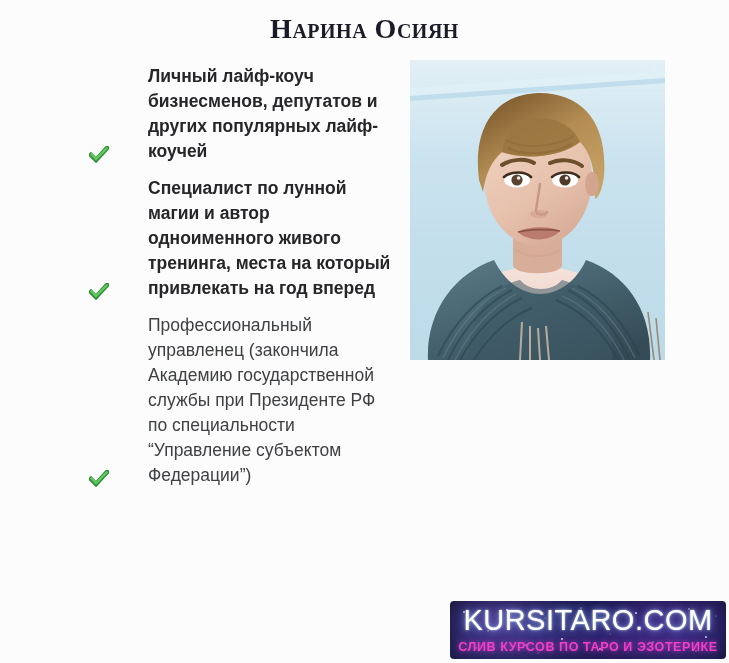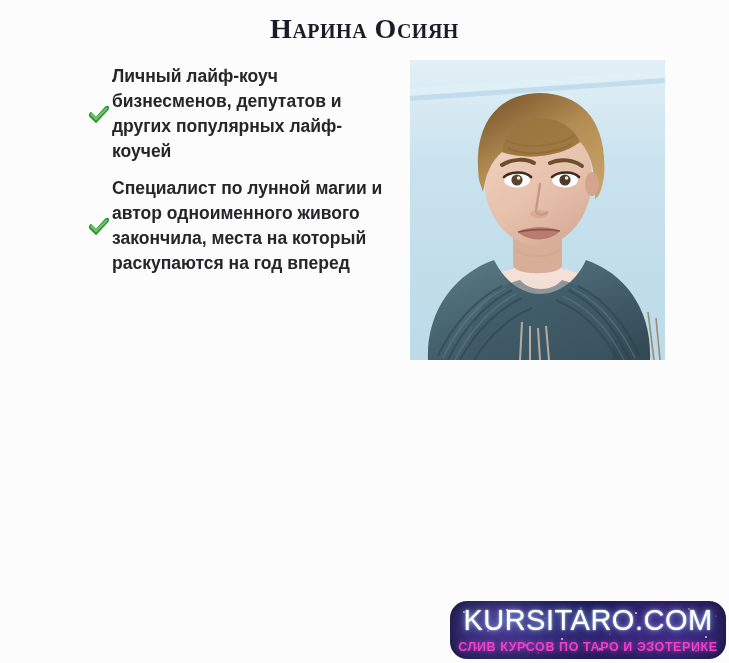--- a/index.html
+++ b/index.html
@@ -39,22 +39,23 @@
   
   .bullet-list {
     position: absolute;
     left: 86px;
     top: 64px;
     width: 305px;
   }
 
   .bullet-row {
     display: flex;
-    align-items: center;
+    align-items: flex-end;
     margin-bottom: 12px;
+    gap: 36px;
   }
 
   .check-icon {
     flex: 0 0 26px;
     width: 26px;
     height: 20px;
     display: flex;
     align-items: center;
     justify-content: center;
   }
@@ -87,21 +88,21 @@
   }
   .portrait-photo svg { display: block; }
 
   
   .watermark {
     position: absolute;
     left: 450px;
     top: 601px;
     width: 276px;
     height: 58px;
-    border-radius: 17px;
+    border-radius: 4px;
     overflow: hidden;
     background:
       radial-gradient(circle at 18% 30%, rgba(120,80,200,0.55) 0%, rgba(120,80,200,0) 45%),
       radial-gradient(circle at 82% 70%, rgba(90,60,180,0.5) 0%, rgba(90,60,180,0) 50%),
       linear-gradient(135deg, #0c1740 0%, #16215c 35%, #2a1d63 65%, #121a44 100%);
     box-shadow: inset 0 0 20px rgba(0,0,0,0.45);
   }
   .stars {
     position: absolute;
     inset: 0;
@@ -152,23 +153,32 @@
     </div>
 
 
     <div class="bullet-row">
       <span class="check-icon">
         <svg width="20" height="17" viewBox="0 0 20 17">
           <path d="M2 9 L7 14 L18 2" stroke="#2f8f36" stroke-width="4.5" fill="none" stroke-linecap="square"></path>
           <path d="M2.6 8.6 L7 13 L17.4 2.6" stroke="#63c860" stroke-width="2.4" fill="none" stroke-linecap="square"></path>
         </svg>
       </span>
-      <span class="bullet-text strong">Специалист по лунной магии и автор одноименного живого закончила, места на который раскупаются на год вперед</span>
+      <span class="bullet-text strong">Специалист по лунной магии и автор одноименного живого тренинга, места на который привлекать на год вперед</span>
     </div>
 
+    <div class="bullet-row">
+      <span class="check-icon">
+        <svg width="20" height="17" viewBox="0 0 20 17">
+          <path d="M2 9 L7 14 L18 2" stroke="#2f8f36" stroke-width="4.5" fill="none" stroke-linecap="square"></path>
+          <path d="M2.6 8.6 L7 13 L17.4 2.6" stroke="#63c860" stroke-width="2.4" fill="none" stroke-linecap="square"></path>
+        </svg>
+      </span>
+      <span class="bullet-text">Профессиональный управленец (закончила Академию государственной службы при Президенте РФ по специальности “Управление субъектом Федерации”)</span>
+    </div>
 
   </div>
 
   <div class="portrait-photo">
     <svg width="255" height="300" viewBox="0 0 255 300">
       <defs>
         <linearGradient id="wallGrad" x1="0" y1="0" x2="0" y2="1">
           <stop offset="0%" stop-color="#e2f0f6"></stop>
           <stop offset="35%" stop-color="#c9e2ee"></stop>
           <stop offset="100%" stop-color="#bcdae8"></stop>

